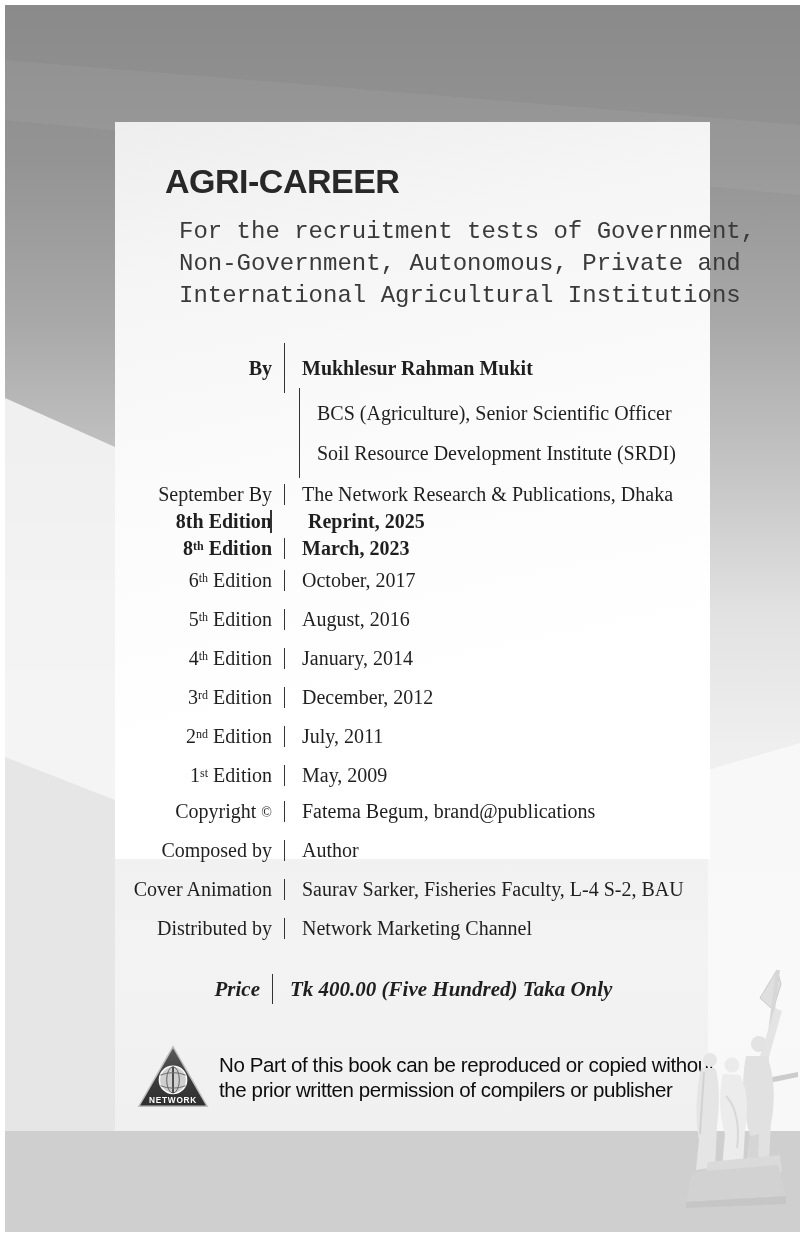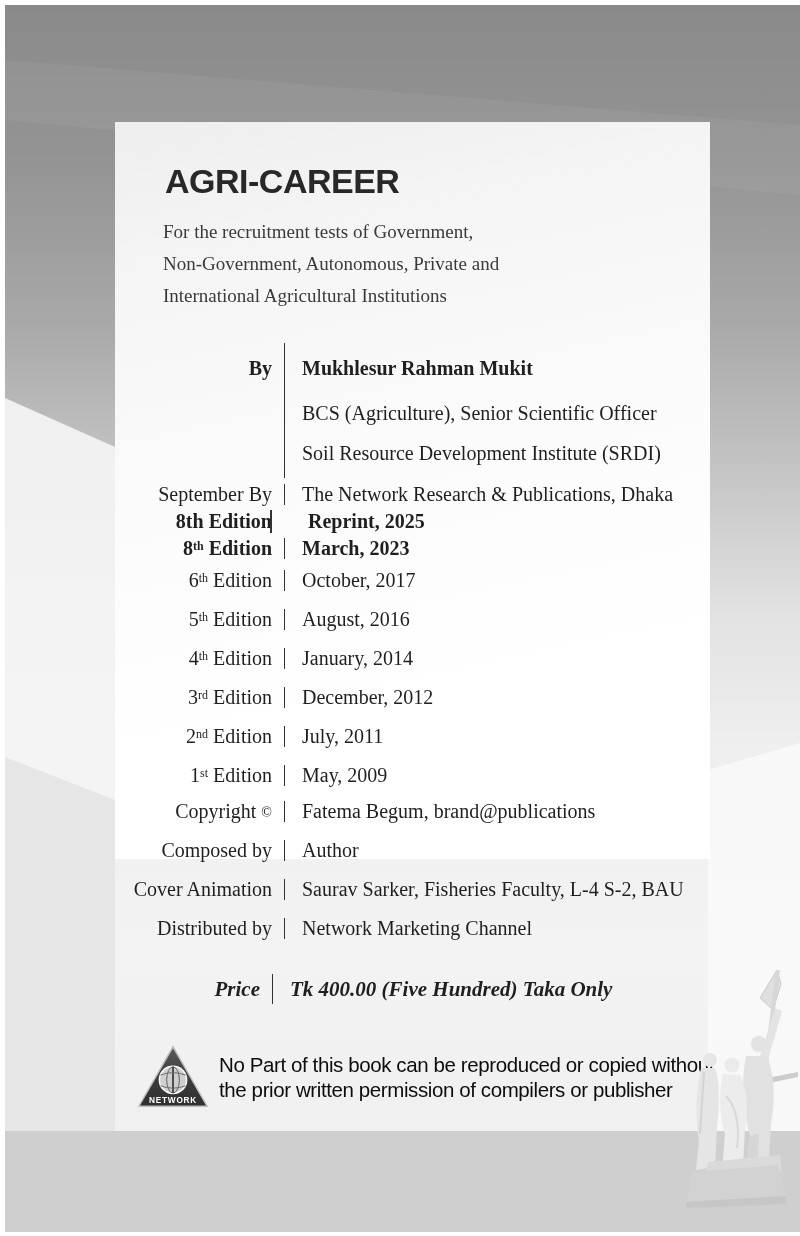--- a/index.html
+++ b/index.html
@@ -23,38 +23,38 @@
   .panel{
     position:absolute;left:115px;top:122px;width:595px;height:737px;
     background:linear-gradient(168deg,#eeeeee 0%,#f5f5f5 18%,#fbfbfb 45%,#ffffff 75%);
   }
   .title{
     position:absolute;left:50px;top:40px;margin:0;
     font-family:"Liberation Sans", sans-serif;
     font-size:34px;font-weight:bold;letter-spacing:-0.5px;color:#282828;
   }
   .subtitle{
-    position:absolute;left:48px;top:94px;
-    font-family:Liberation Serif, serif;
-    font-size:19px;line-height:32px;color:#3a3a3a;white-space:nowrap;
+    position:absolute;left:64px;top:94px;
+    font-family:Liberation Mono, monospace;
+    font-size:24px;line-height:32px;color:#3a3a3a;white-space:nowrap;
   }
   
   .rows{position:absolute;left:0;top:221px;width:100%;}
   .row{
     display:grid;grid-template-columns:157px 24px auto;
     align-items:center;height:25px;font-size:20px;
   }
   .row .lbl{text-align:right;white-space:nowrap;}
   .row .ord{font-size:12px;vertical-align:5px;line-height:0;}
   .row .bar{justify-self:center;width:0;height:21px;border-left:1.5px solid #333;}
   .row .val{padding-left:6px;white-space:nowrap;}
   .row.author,.row.edition-current,.row.reprint,.row.price{font-weight:bold;}
   .row.author{margin-bottom:20px;}
   .row.author .bar,.row.credential .bar{height:50px;}
-  .row.credential{margin-bottom:15px;}
+  .row.credential{margin-bottom:15px;padding-left:15px;}
   .row.credential-last{margin-bottom:29px;}
   .row.publisher{margin-bottom:2px;}
   .row.reprint{margin-bottom:2px;}
   .row.reprint .bar{justify-self:start;margin-left:-2px;height:23px;border-width:2px;}
   .row.reprint .val{padding-left:12px;}
   .row.edition-current{margin-bottom:7px;}
   .row.edition-current .bar{border-width:1.8px;}
   .row.edition{margin-bottom:14px;}
   .row.edition-last{margin-bottom:11px;}
   .row.meta{margin-bottom:14px;font-family:Liberation Serif, serif;}

